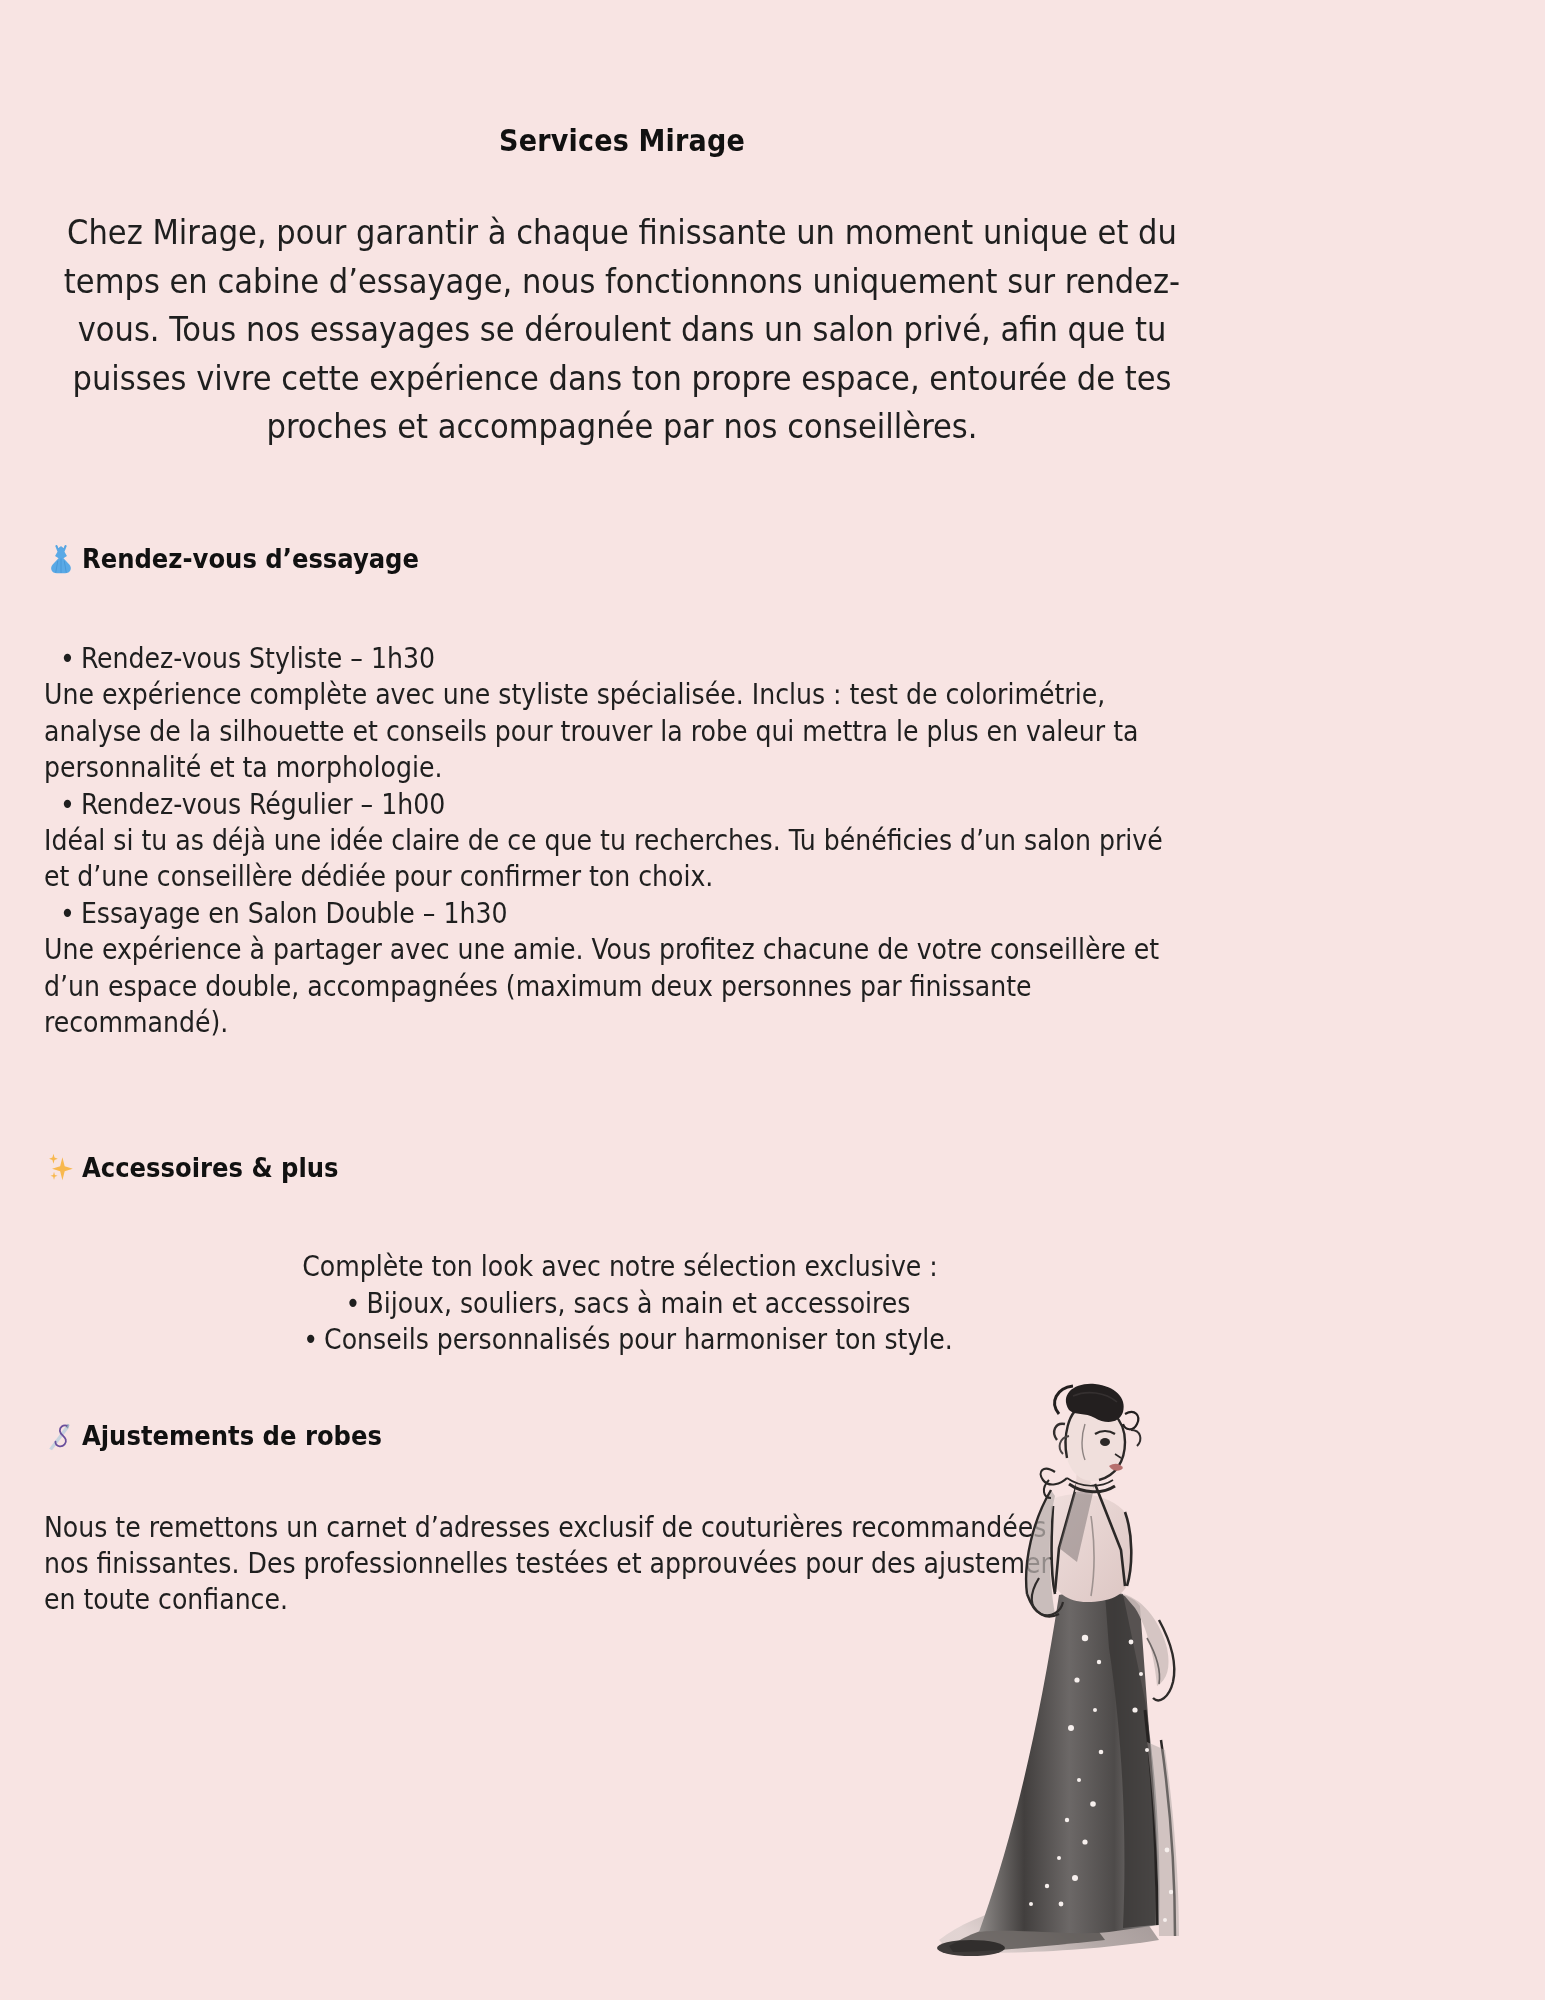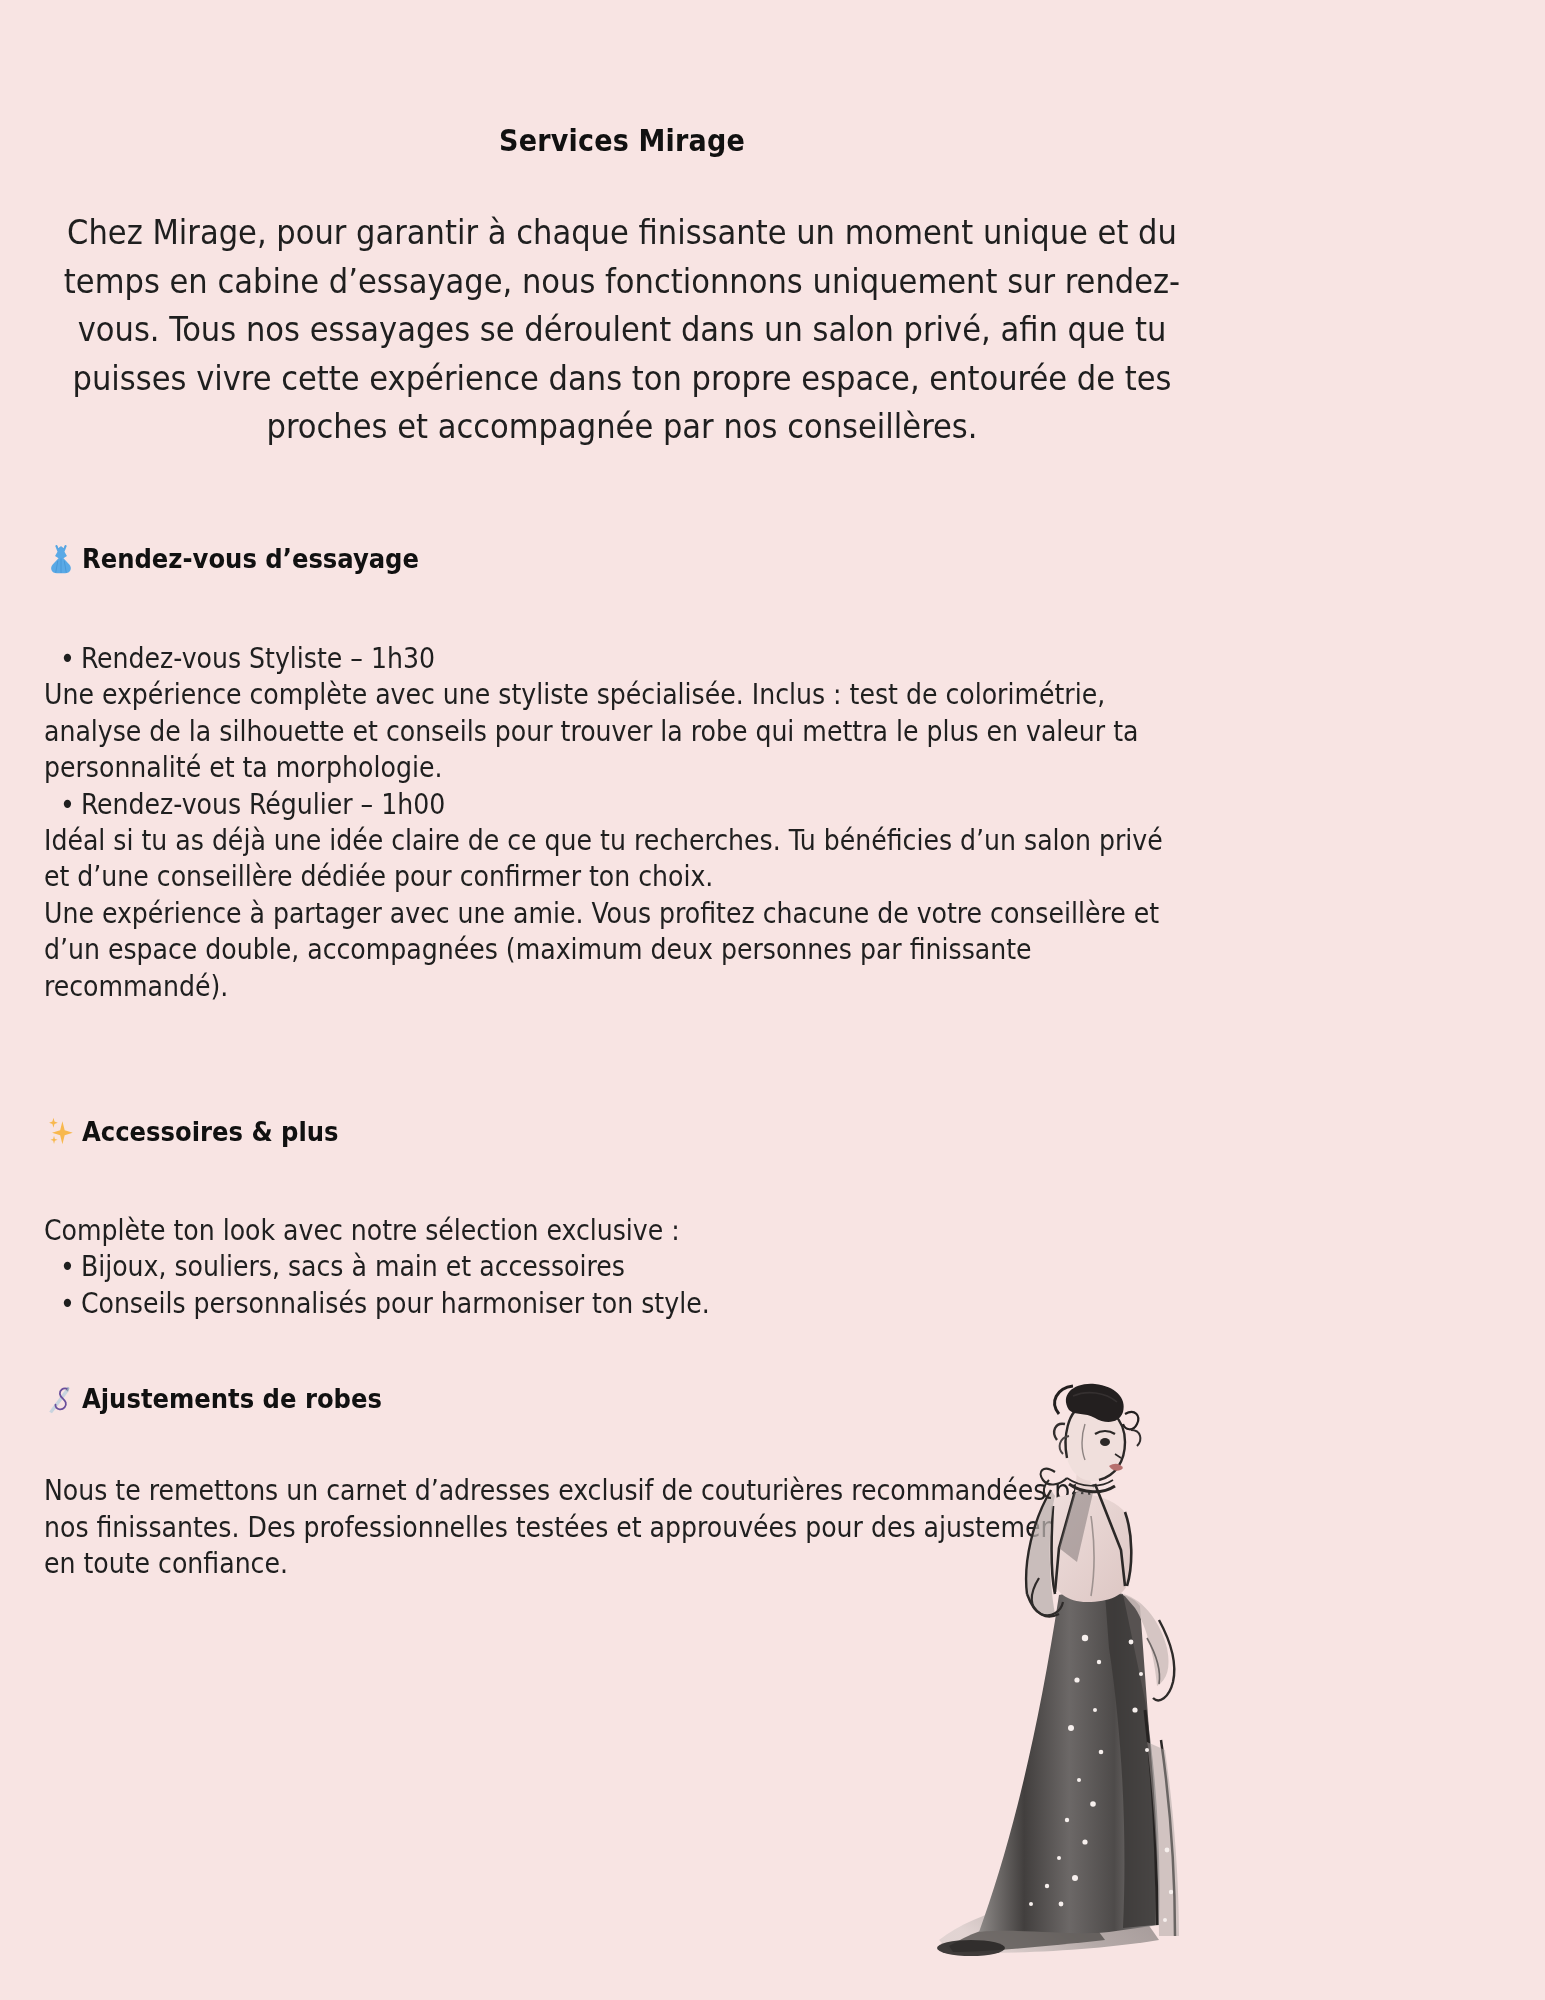--- a/index.html
+++ b/index.html
@@ -99,21 +99,21 @@
     line-height: 1.30;
     color: #1f1f1f;
     margin: 0;
     font-weight: 400;
   }
 
   
   #appointments-section  { margin-top: 93px; }
   #appointments-body     { margin-top: 63px; }
   #accessories-section   { margin-top: 112px; }
-  #accessories-body      { margin-top: 62px; }
+  #accessories-body      { margin-top: 62px; text-align: center; }
   #alterations-section   { margin-top: 62px; }
   #alterations-body      { margin-top: 55px; }
 
   
   .illustration {
     position: absolute;
     right: 0px;
     bottom: 0px;
     width: 335px;
     height: 620px;
@@ -148,20 +148,23 @@
       <p class="bullet-line">
         <span class="dot">•</span><span>Rendez-vous Styliste – 1h30</span>
       </p>
       <p class="body-text">Une expérience complète avec une styliste spécialisée. Inclus : test de colorimétrie, analyse de la silhouette et conseils pour trouver la robe qui mettra le plus en valeur ta personnalité et ta morphologie.</p>
 
       <p class="bullet-line">
         <span class="dot">•</span><span>Rendez-vous Régulier – 1h00</span>
       </p>
       <p class="body-text">Idéal si tu as déjà une idée claire de ce que tu recherches. Tu bénéficies d’un salon privé et d’une conseillère dédiée pour confirmer ton choix.</p>
 
+      <p class="bullet-line">
+        <span class="dot">•</span><span>Essayage en Salon Double – 1h30</span>
+      </p>
       <p class="body-text">Une expérience à partager avec une amie. Vous profitez chacune de votre conseillère et d’un espace double, accompagnées (maximum deux personnes par finissante recommandé).</p>
 
     </div>
   </div>
 
   <div class="section" id="accessories-section">
 
     <h2 class="section-heading">
       <span class="heading-icon">
         <svg viewBox="0 0 36 36" aria-hidden="true">

